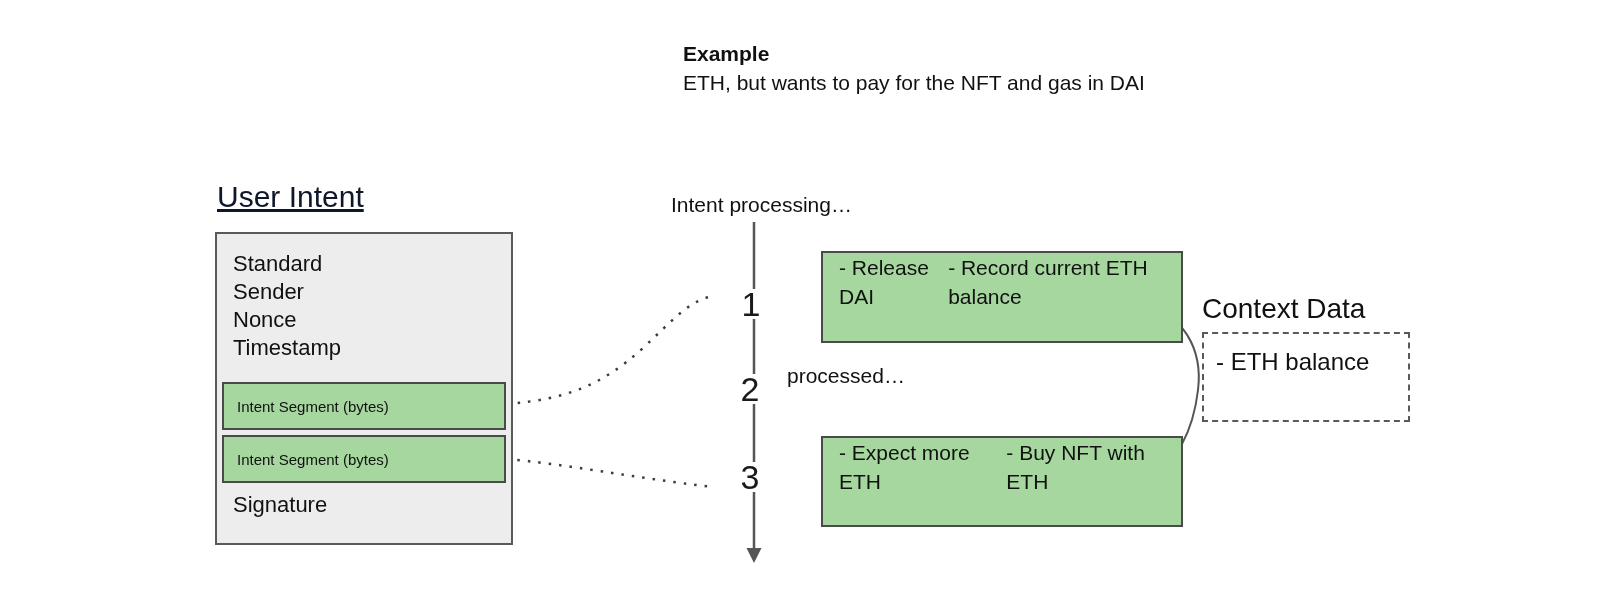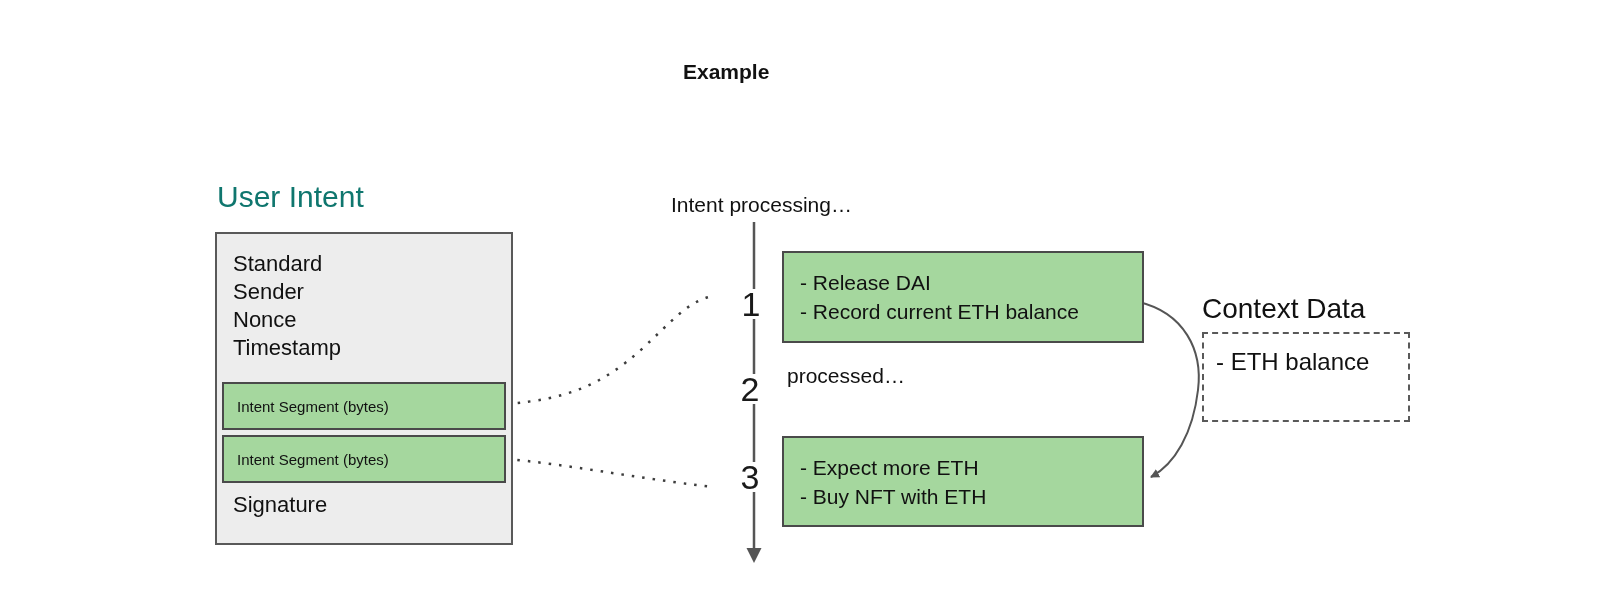--- a/index.html
+++ b/index.html
@@ -3,25 +3,25 @@
 <meta charset="utf-8">
 <style>
   html,body { margin:0; padding:0; background:#fff; }
   .canvas {
     position:relative; width:1600px; height:598px; overflow:hidden;
     background:#ffffff; font-family:"Liberation Sans", sans-serif; color:#111;
   }
   .abs { position:absolute; }
 
   
-  .example { left:683px; top:58px; font-size:21px; line-height:28.5px; }
+  .example { left:683px; top:40px; font-size:21px; line-height:28.5px; }
   .example .ex-title { font-weight:bold; }
 
   
-  .ui-title { left:217px; top:179px; font-size:30px; line-height:36px; color:#0f766e; }
+  .ui-title { left:217px; top:179px; font-size:30px; line-height:36px; color:#0f172a;text-decoration:underline; }
   .ui-box {
     left:215px; top:232px; width:298px; height:313px; box-sizing:border-box;
     background:#ededed; border:2px solid #595959;
   }
   .ui-fields { position:absolute; left:16px; top:16px; font-size:22px; line-height:28px; }
   .seg {
     position:absolute; left:5px; width:284px; height:48px; box-sizing:border-box;
     background:#a5d79e; border:2px solid #4a4a4a;
     display:flex; align-items:center; padding-left:13px; font-size:15px;
   }
@@ -33,23 +33,23 @@
   .proc-label { left:671px; top:191px; font-size:21px; line-height:28px; }
   .step-num {
     font-size:34px; line-height:30px; height:30px; width:28px; text-align:center;
     background:#ffffff; color:#1a1a1a;
   }
   .n1 { left:737px; top:289px; }
   .n2 { left:736px; top:374px; }
   .n3 { left:736px; top:462px; }
 
   .proc-box {
-    left:782px; width:362px; box-sizing:border-box;
+    left:821px; width:362px; box-sizing:border-box;
     background:#a5d79e; border:2px solid #4a4a4a;
-    display:flex; flex-direction:column; justify-content:center;
+    display:flex; flex-direction:row; justify-content:center;
     padding-left:16px; font-size:21px; line-height:29px;
   }
   .proc1 { top:251px; height:92px; }
   .proc2 { top:436px; height:91px; }
   .other-text { left:787px; top:362px; font-size:21px; line-height:28px; }
 
   
   .ctx-title { left:1202px; top:292px; font-size:28px; line-height:34px; }
   .ctx-box {
     left:1202px; top:332px; width:208px; height:90px; box-sizing:border-box;
@@ -76,20 +76,21 @@
 
     <path d="M 507 404 C 565 399, 600 387, 643 348 C 673 320, 687 303, 709 297" fill="none" stroke="#3d3d3d" stroke-width="2.5" stroke-dasharray="2.5 8"></path>
 
     <path d="M 507 459 C 565 464, 635 478, 713 487" fill="none" stroke="#3d3d3d" stroke-width="2.5" stroke-dasharray="2.5 8"></path>
 
     <path d="M 1139 302 C 1184 313, 1203 350, 1198 390 C 1193 433, 1175 464, 1151 477" fill="none" stroke="#555555" stroke-width="2" marker-end="url(#arrowhead)"></path>
   </svg>
 
   <div class="abs example">
     <div class="ex-title">Example</div>
+    <div>ETH, but wants to pay for the NFT and gas in DAI</div>
   </div>
 
   <div class="abs ui-title">User Intent</div>
   <div class="abs ui-box">
     <div class="ui-fields">
       <div>Standard</div>
       <div>Sender</div>
       <div>Nonce</div>
       <div>Timestamp</div>
     </div>

